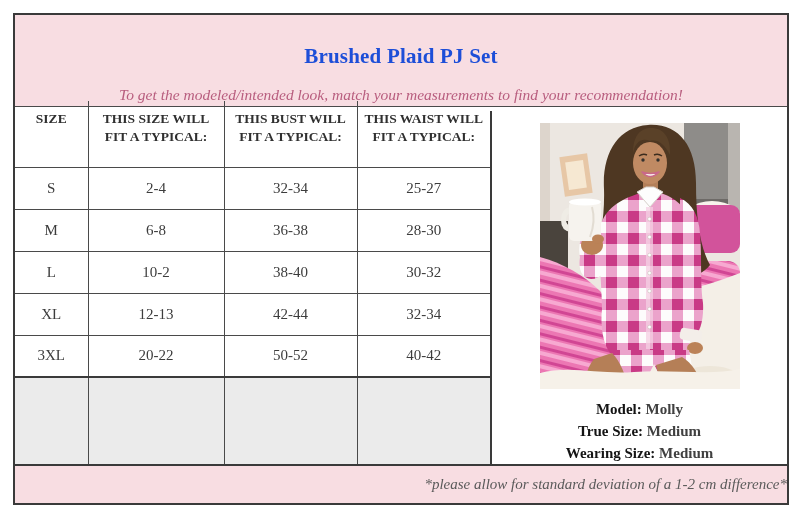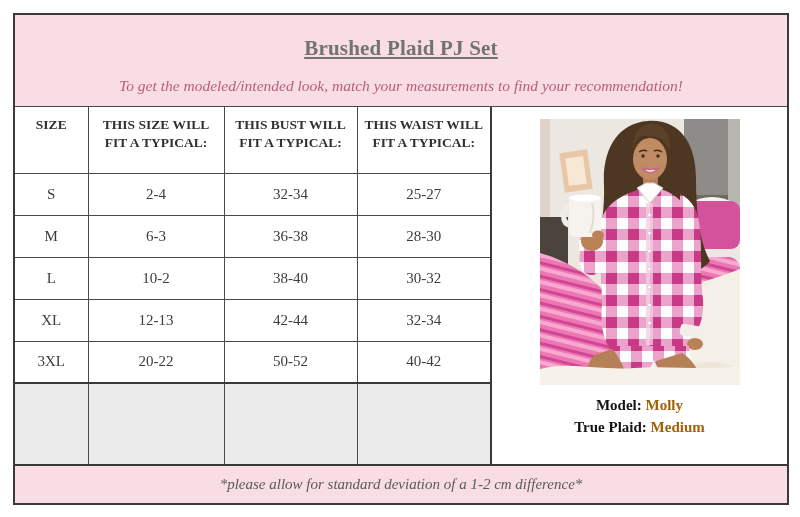--- a/index.html
+++ b/index.html
@@ -2,45 +2,45 @@
 <html><head>
 <meta charset="utf-8">
 <style>
   html,body{margin:0;padding:0;background:#ffffff;width:800px;height:517px;overflow:hidden;
     font-family:"Liberation Serif", serif;}
   .frame{position:absolute;left:13px;top:13px;width:776px;height:492px;box-sizing:border-box;
     border:2px solid #3a3a3a;background:#ffffff;display:flex;flex-direction:column;}
   
   .titlebar{height:92px;box-sizing:border-box;background:#f8dde2;border-bottom:1px solid #4a4a4a;
     text-align:center;}
-  .titlebar h1{margin:9px;padding-top:12px;font-size:21px;font-weight:bold;color:#737373;letter-spacing:.2px;text-decoration:underline;}
+  .titlebar h1{margin:17px;padding-top:12px;font-size:21px;font-weight:bold;color:#1d4ed8;letter-spacing:.2px;}
   .subtitle{margin-top:16px;font-size:15.5px;font-style:italic;color:#b85d7e;}
   
-  .main{flex:1;display:flex;min-height:0;}
+  .main{flex:1;display:flex;min-height:0;align-items:flex-end;}
   .table-wrap{width:475px;box-sizing:border-box;}
   table{border-collapse:collapse;table-layout:fixed;width:475px;height:363px;}
   th,td{border:1px solid #4a4a4a;text-align:center;color:#3c3c3c;overflow:hidden;}
   th{font-size:13.5px;font-weight:bold;vertical-align:top;padding:9px 6px 0 6px;line-height:1.3;color:#303030;}
   tr.hdr{height:66px;}
   tr.data{height:42px;}
   tr.data td{font-size:15px;}
   tr.empty td{background:#ebebeb;border-top:2px solid #3a3a3a;}
   table td:first-child, table th:first-child{border-left:none;}
   table td:last-child, table th:last-child{border-right:none;margin-left:20px;}
   tr.hdr th{border-top:none;}
   tr.empty td{border-bottom:none;}
   
   .photo-panel{flex:1;background:#ffffff;border-left:2px solid #3a3a3a;box-sizing:border-box;
     display:flex;flex-direction:column;align-items:center;}
   .photo{margin-top:12px;width:200px;height:266px;background:#ece7e1;}
   .model-info{margin-top:9px;text-align:center;font-size:15px;font-weight:bold;line-height:22px;color:#141414;}
-  .model-info .val{color:#a16207;}
+  .model-info .val{color:#404040;}
   
   .footnote{height:39px;box-sizing:border-box;background:#f8dde2;border-top:2px solid #3a3a3a;
-    display:flex;align-items:center;justify-content:center;font-size:15px;font-style:italic;color:#5a5a5a;}
+    display:flex;align-items:center;justify-content:flex-end;font-size:15px;font-style:italic;color:#5a5a5a;}
 </style>
 </head>
 <body>
 
 <div class="frame">
 
   <div class="titlebar">
     <h1>Brushed Plaid PJ Set</h1>
     <div class="subtitle">To get the modeled/intended look, match your measurements to find your recommendation!</div>
   </div>
@@ -63,21 +63,21 @@
           <th>THIS WAIST WILL FIT A TYPICAL:</th>
         </tr>
         <tr class="data">
           <td>S</td>
           <td>2-4</td>
           <td>32-34</td>
           <td>25-27</td>
         </tr>
         <tr class="data">
           <td>M</td>
-          <td>6-3</td>
+          <td>6-8</td>
           <td>36-38</td>
           <td>28-30</td>
         </tr>
         <tr class="data">
           <td>L</td>
           <td>10-2</td>
           <td>38-40</td>
           <td>30-32</td>
         </tr>
         <tr class="data">
@@ -192,21 +192,25 @@
 
         <path d="M0,250 C30,242 62,252 94,249 C132,246 170,253 200,246 L200,266 L0,266 Z" fill="#f6f1e9"></path>
       </svg>
 
       <div class="model-info">
         <div>
           <span>Model:</span>
           <span class="val">Molly</span>
         </div>
         <div>
-          <span>True Plaid:</span>
+          <span>True Size:</span>
+          <span class="val">Medium</span>
+        </div>
+        <div>
+          <span>Wearing Size:</span>
           <span class="val">Medium</span>
         </div>
       </div>
     </div>
   </div>
 
   <div class="footnote">
     <span>*please allow for standard deviation of a 1-2 cm difference*</span>
   </div>
 </div>

